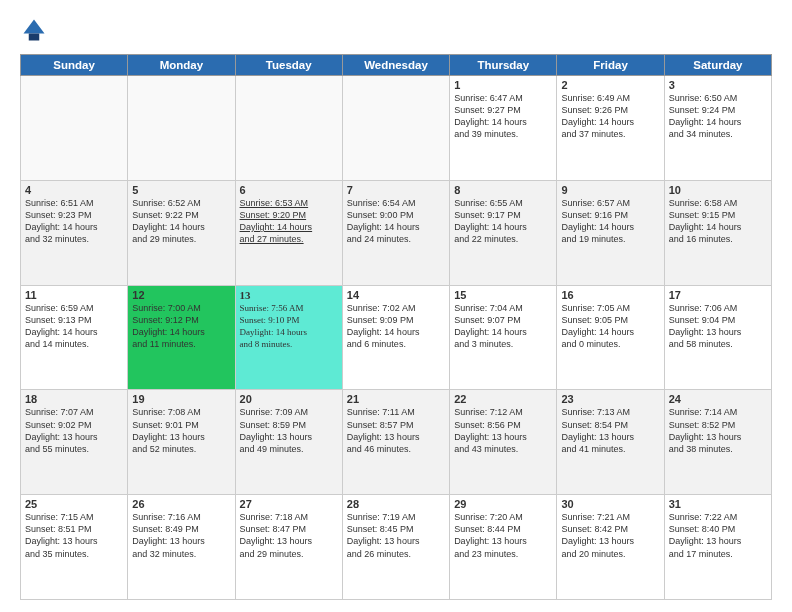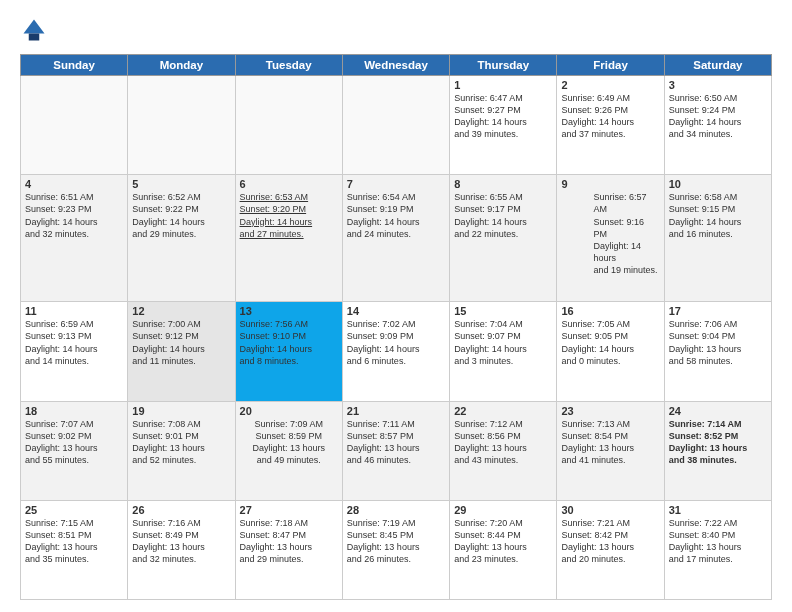--- a/index.html
+++ b/index.html
@@ -188,62 +188,62 @@
           <td style="background: rgb(242, 242, 242);">
             <span class="day-number">6</span>
             <div class="day-detail" style="white-space: pre-line; text-decoration: underline;">Sunrise: 6:53 AM
 Sunset: 9:20 PM
 Daylight: 14 hours
 and 27 minutes.</div>
           </td>
           <td style="background: rgb(242, 242, 242);">
             <span class="day-number">7</span>
             <div class="day-detail" style="white-space: pre-line;">Sunrise: 6:54 AM
-Sunset: 9:19 PM
+Sunset: 9:00 PM
 Daylight: 14 hours
 and 24 minutes.</div>
           </td>
           <td style="background: rgb(242, 242, 242);">
             <span class="day-number">8</span>
             <div class="day-detail" style="white-space: pre-line;">Sunrise: 6:55 AM
 Sunset: 9:17 PM
 Daylight: 14 hours
 and 22 minutes.</div>
           </td>
           <td style="background: rgb(242, 242, 242);">
             <span class="day-number">9</span>
-            <div class="day-detail" style="white-space: pre-line; margin-left: 32px;">Sunrise: 6:57 AM
+            <div class="day-detail" style="white-space: pre-line;">Sunrise: 6:57 AM
 Sunset: 9:16 PM
 Daylight: 14 hours
 and 19 minutes.</div>
           </td>
           <td style="background: rgb(242, 242, 242);">
             <span class="day-number">10</span>
             <div class="day-detail" style="white-space: pre-line;">Sunrise: 6:58 AM
 Sunset: 9:15 PM
 Daylight: 14 hours
 and 16 minutes.</div>
           </td>
         </tr>
         <tr>
           <td style="background: rgb(255, 255, 255);">
             <span class="day-number">11</span>
             <div class="day-detail" style="white-space: pre-line;">Sunrise: 6:59 AM
 Sunset: 9:13 PM
 Daylight: 14 hours
 and 14 minutes.</div>
           </td>
-          <td style="background: #e5e5e5;">
+          <td style="background: #22c55e;">
             <span class="day-number">12</span>
             <div class="day-detail" style="white-space: pre-line;">Sunrise: 7:00 AM
 Sunset: 9:12 PM
 Daylight: 14 hours
 and 11 minutes.</div>
           </td>
-          <td style="background: #0ea5e9;">
+          <td style="background: #5eead4; font-family: Liberation Serif, serif;">
             <span class="day-number">13</span>
             <div class="day-detail" style="white-space: pre-line;">Sunrise: 7:56 AM
 Sunset: 9:10 PM
 Daylight: 14 hours
 and 8 minutes.</div>
           </td>
           <td style="background: rgb(255, 255, 255);">
             <span class="day-number">14</span>
             <div class="day-detail" style="white-space: pre-line;">Sunrise: 7:02 AM
 Sunset: 9:09 PM
@@ -282,21 +282,21 @@
           </td>
           <td style="background: rgb(242, 242, 242);">
             <span class="day-number">19</span>
             <div class="day-detail" style="white-space: pre-line;">Sunrise: 7:08 AM
 Sunset: 9:01 PM
 Daylight: 13 hours
 and 52 minutes.</div>
           </td>
           <td style="background: rgb(242, 242, 242);">
             <span class="day-number">20</span>
-            <div class="day-detail" style="white-space: pre-line; text-align: center;">Sunrise: 7:09 AM
+            <div class="day-detail" style="white-space: pre-line;">Sunrise: 7:09 AM
 Sunset: 8:59 PM
 Daylight: 13 hours
 and 49 minutes.</div>
           </td>
           <td style="background: rgb(242, 242, 242);">
             <span class="day-number">21</span>
             <div class="day-detail" style="white-space: pre-line;">Sunrise: 7:11 AM
 Sunset: 8:57 PM
 Daylight: 13 hours
 and 46 minutes.</div>
@@ -310,21 +310,21 @@
           </td>
           <td style="background: rgb(242, 242, 242);">
             <span class="day-number">23</span>
             <div class="day-detail" style="white-space: pre-line;">Sunrise: 7:13 AM
 Sunset: 8:54 PM
 Daylight: 13 hours
 and 41 minutes.</div>
           </td>
           <td style="background: rgb(242, 242, 242);">
             <span class="day-number">24</span>
-            <div class="day-detail" style="white-space: pre-line; font-weight: bold;">Sunrise: 7:14 AM
+            <div class="day-detail" style="white-space: pre-line;">Sunrise: 7:14 AM
 Sunset: 8:52 PM
 Daylight: 13 hours
 and 38 minutes.</div>
           </td>
         </tr>
         <tr>
           <td style="background: rgb(255, 255, 255);">
             <span class="day-number">25</span>
             <div class="day-detail" style="white-space: pre-line;">Sunrise: 7:15 AM
 Sunset: 8:51 PM

